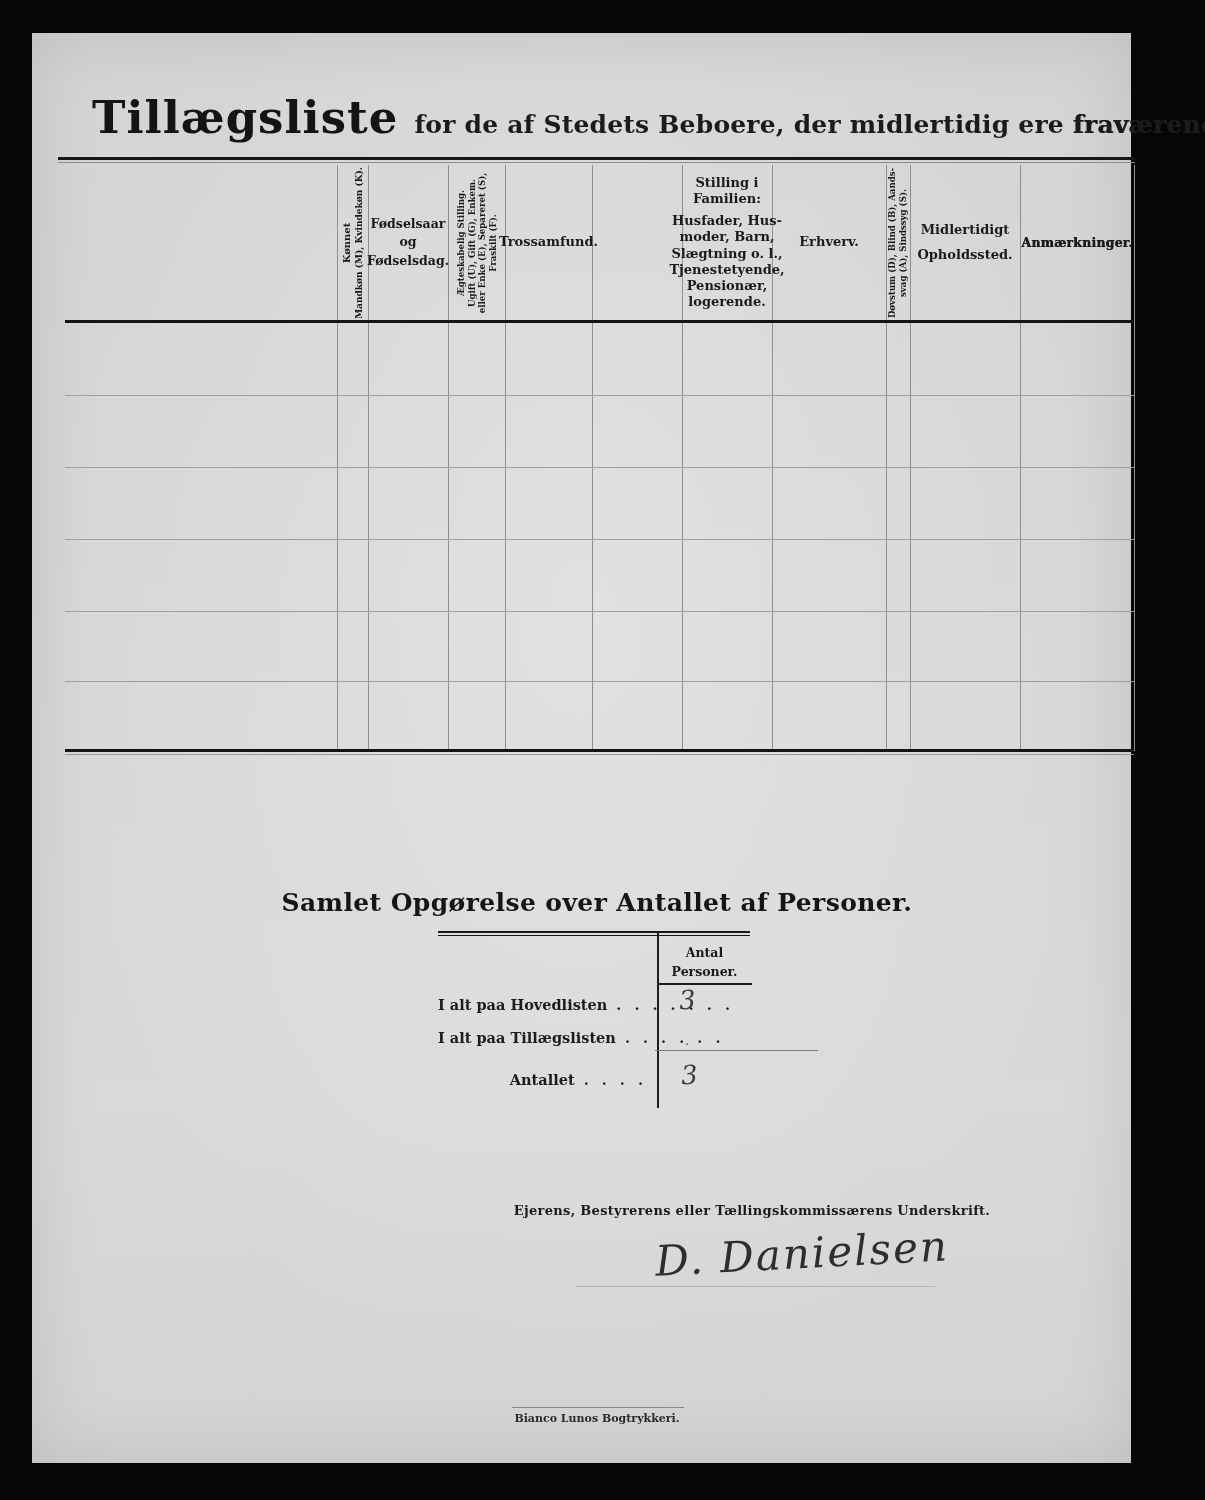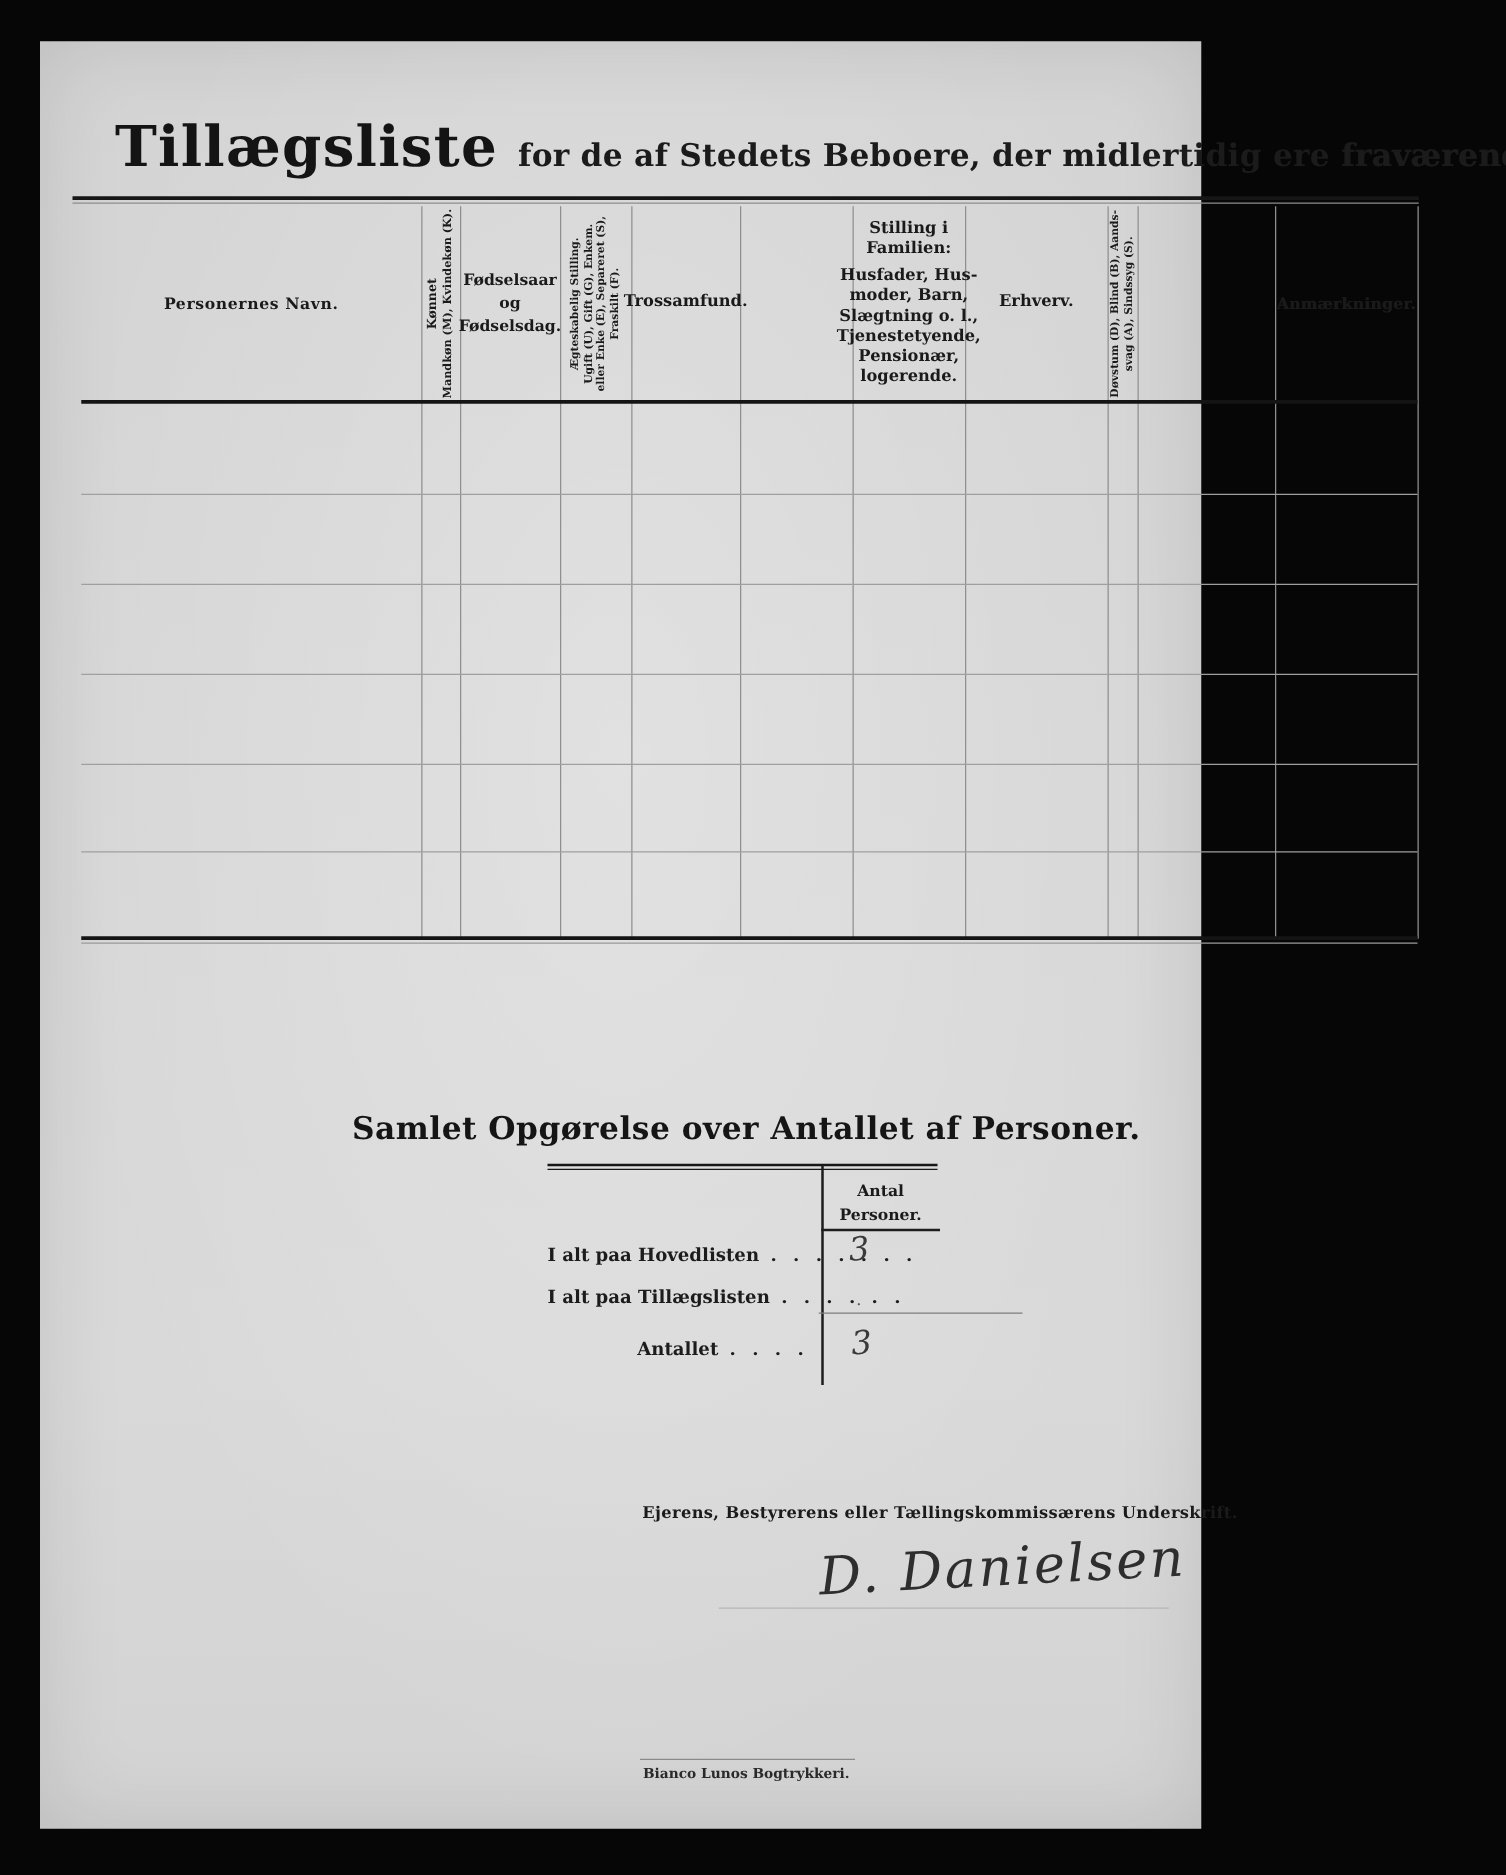--- a/index.html
+++ b/index.html
@@ -4,21 +4,21 @@
 <style>
   html,body{margin:0;padding:0;}
   body{
     width:1205px;height:1500px;position:relative;
     background:#060606;
     font-family:"DejaVu Serif","Liberation Serif",serif;
     color:#1a1a1a;
     overflow:hidden;
   }
   .page{
-    position:absolute;left:32px;top:33px;width:929px;height:1430px;
+    position:absolute;left:32px;top:33px;width:1099px;height:1430px;
     background:
       radial-gradient(ellipse at 50% 40%, rgba(255,255,255,0.25), rgba(0,0,0,0) 70%),
       linear-gradient(180deg,#d4d4d4 0%,#d7d7d7 40%,#d9d9d9 75%,#d3d3d3 100%);
     box-shadow:inset 0 0 70px rgba(0,0,0,0.10);
   }
   .abs{position:absolute;}
 
   
   .title-row{left:60px;top:58px;width:1050px;display:flex;align-items:baseline;gap:16px;white-space:nowrap;}
   .title-main{font-size:45px;font-weight:bold;letter-spacing:1px;color:#141414;}
@@ -107,23 +107,20 @@
   <div class="abs rule-head-bottom"></div>
 
   <div class="abs hline" style="top:362px"></div>
   <div class="abs hline" style="top:434px"></div>
   <div class="abs hline" style="top:506px"></div>
   <div class="abs hline" style="top:578px"></div>
   <div class="abs hline" style="top:648px"></div>
   <div class="abs rule-table-bottom"></div>
   <div class="abs rule-table-bottom-ghost"></div>
 
-  <div class="abs hcell" style="left:33px;width:272px">
-    <span class="name-col">Personernes Navn.</span>
-  </div>
 
   <div class="abs vcell" style="left:305px;width:31px">
     <div class="vrot">
       <div class="l1">Kønnet</div>
       <div class="l2">Mandkøn (M), Kvindekøn (K).</div>
     </div>
   </div>
 
   <div class="abs hcell" style="left:336px;width:80px">
     <div class="birth-col">
@@ -166,20 +163,26 @@
     <span class="big">Erhverv.</span>
   </div>
 
   <div class="abs vcell" style="left:854px;width:24px">
     <div class="vrot small">
       <div class="l1">Døvstum (D), Blind (B), Aands-</div>
       <div class="l1">svag (A), Sindssyg (S).</div>
     </div>
   </div>
 
+  <div class="abs hcell" style="left:878px;width:110px">
+    <div class="stay-col">
+      <div>Midlertidigt</div>
+      <div>Opholdssted.</div>
+    </div>
+  </div>
 
   <div class="abs hcell" style="left:988px;width:114px">
     <span class="anm-col">Anmærkninger.</span>
   </div>
 
   <div class="abs sum-heading">Samlet Opgørelse over Antallet af Personer.</div>
   <div class="abs sum-rule"></div>
   <div class="abs sum-vline"></div>
   <div class="abs sum-antal">
     <div>Antal</div>

